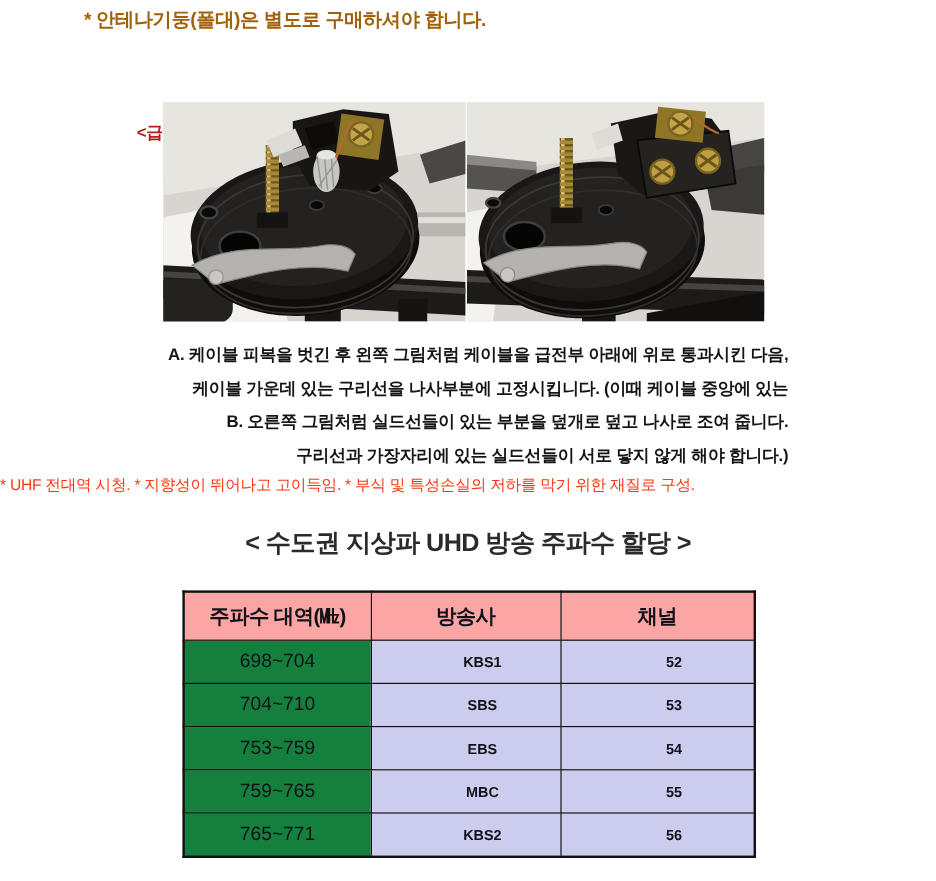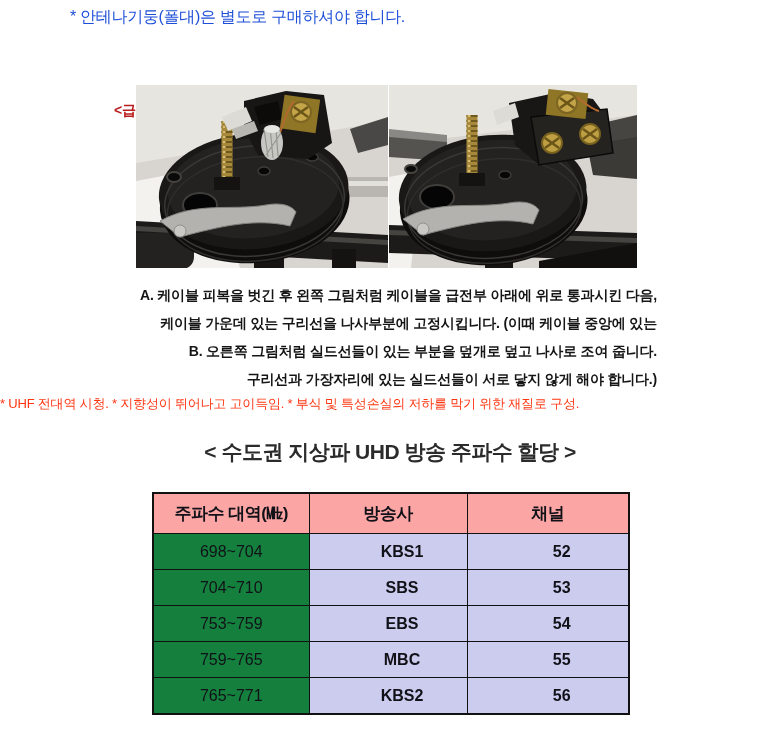--- a/index.html
+++ b/index.html
@@ -5,21 +5,21 @@
   html,body{margin:0;padding:0;background:#ffffff;}
   #page{
     position:relative;
     width:780px;height:734px;
     background:#ffffff;
     font-family:"Liberation Sans","DejaVu Sans",sans-serif;
     overflow:hidden;
   }
   .warning{
     position:absolute;left:70px;
-    font-size:16px;font-weight:normal;color:#1d4ed8;
+    font-size:16px;font-weight:bold;color:#a16207;
     letter-spacing:-0.3px;white-space:nowrap;
   }
   #warning-1{top:7px;}
   #warning-2{top:39px;}
   .photo-label{
     position:absolute;left:114px;top:66px;
     font-size:14px;font-weight:bold;color:#b91c1c;
     letter-spacing:-0.3px;
     margin-top:36px;
   }
@@ -54,21 +54,21 @@
     border:1px solid #111111;text-align:center;vertical-align:middle;
     color:#111118;padding:0;
   }
   table.freq th{
     height:39px;background:#fca5a5;
     font-size:17px;font-weight:bold;letter-spacing:-0.5px;
   }
   table.freq td{height:35px;}
   table.freq td.freq-range{background:#15803d;font-size:16px;font-weight:normal;}
   table.freq td.broadcaster,table.freq td.channel{
-    background:#ccccef;font-size:16px;font-weight:bold;padding-left:28px;
+    background:#ccccef;font-size:12px;font-weight:bold;padding-left:28px;
   }
 </style>
 </head>
 <body>
 
 <div id="page">
 
   <div class="warning" id="warning-1">* 안테나기둥(폴대)은 별도로 구매하셔야 합니다.</div>
 
   <div class="photo-label">&lt;급전부 조립사진&gt;</div>

